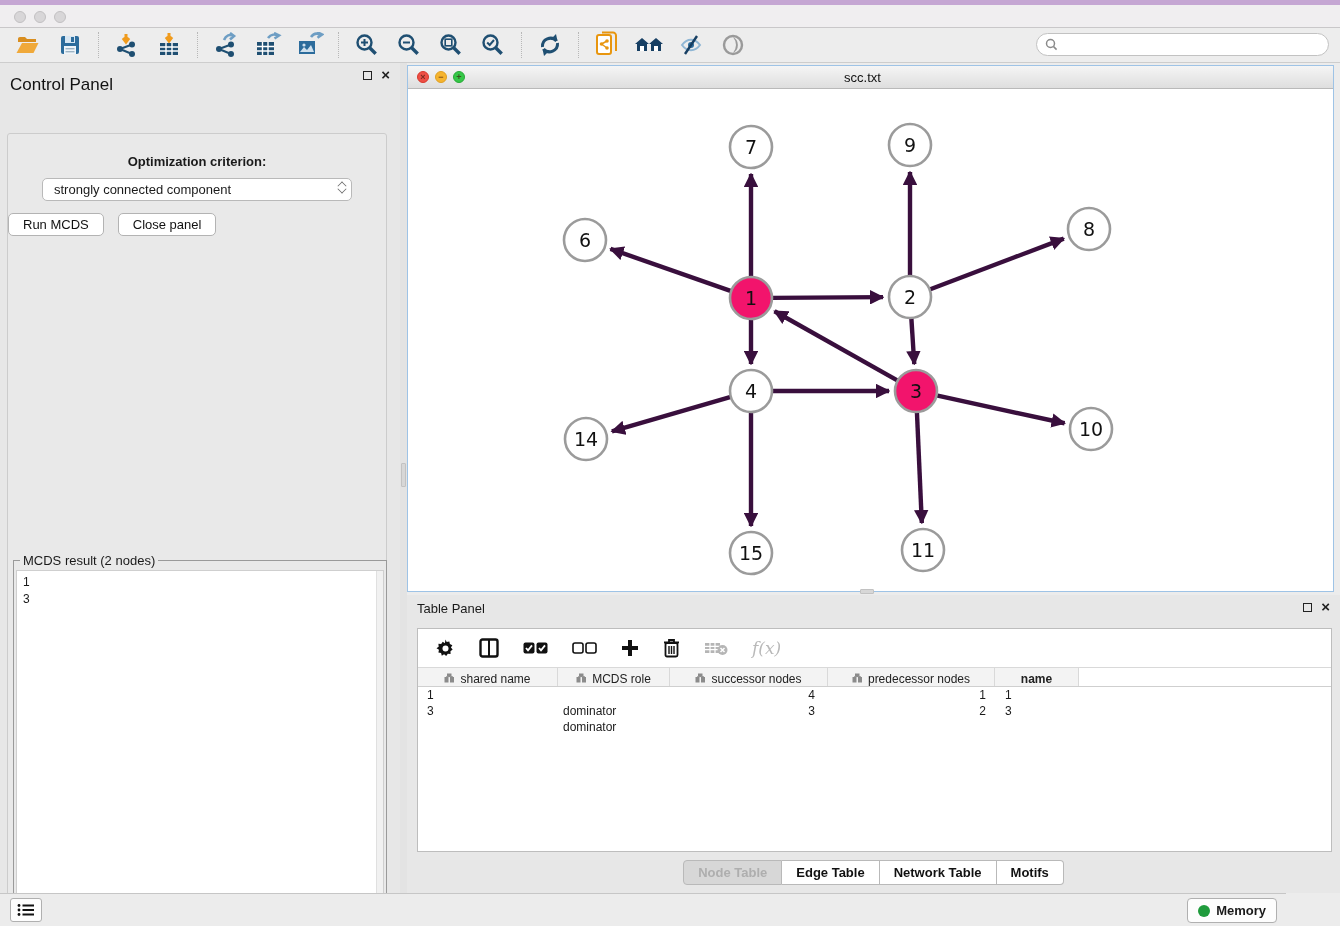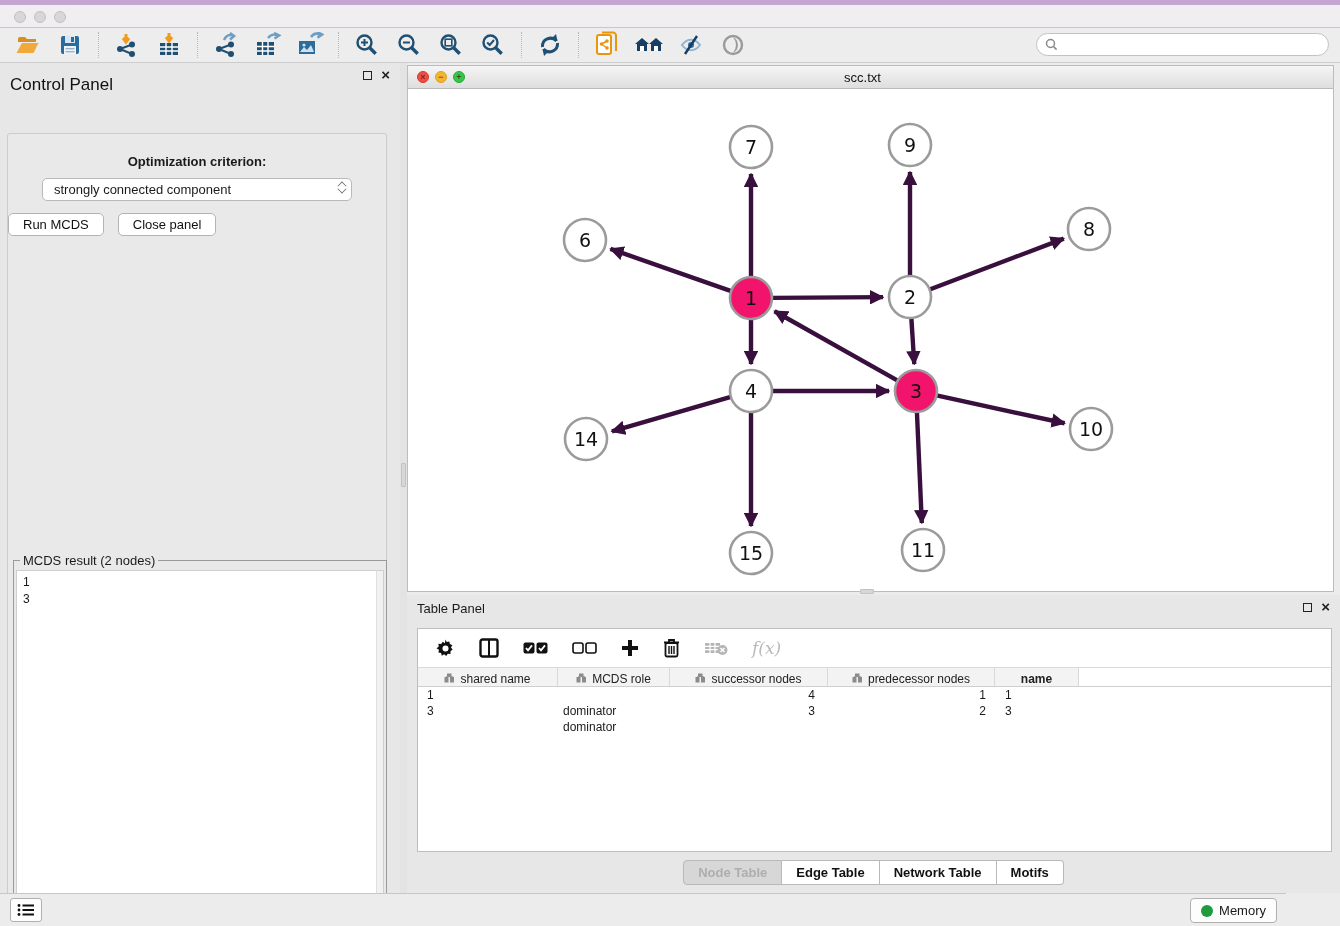--- a/index.html
+++ b/index.html
@@ -100,21 +100,21 @@
   .trow { display:flex; height:16px; font-size:12px; }
   .td { padding:1px 0; }
   .td.c0{width:140px; padding-left:9px;} .td.c1{width:112px; padding-left:5px;margin-top:16px;}
   .td.c2{width:158px; text-align:right; padding-right:13px;}
   .td.c3{width:167px; text-align:right; padding-right:9px;}
   .td.c4{width:84px; padding-left:10px;}
   .tp-tabs { position:absolute; left:0; right:0; bottom:8px; display:flex; justify-content:center;margin-top:36px; }
 
   
   .statusbar { position:absolute; left:0; top:893px; width:1286px; height:33px;
-    background:#ececec; border-top:1px solid #c6c6c6; }
+    background:#ececec; border-top:1px solid #c6c6c6;font-weight:bold; }
   .list-btn { position:absolute; left:10px; top:4px; width:32px; height:24px; background:#fdfdfd;
     border:1px solid #b0b0b0; border-radius:3px; display:flex; align-items:center; justify-content:center; }
   .memory-btn { position:absolute; right:9px; top:4px; height:25px; background:#fdfdfd;
     border:1px solid #b0b0b0; border-radius:4px; display:flex; align-items:center; gap:6px;
     padding:0 10px; font-size:13px; }
   .mem-dot { width:12px; height:12px; border-radius:50%; background:#1f9b3c; }
 </style>
 </head>
 <body>
 

